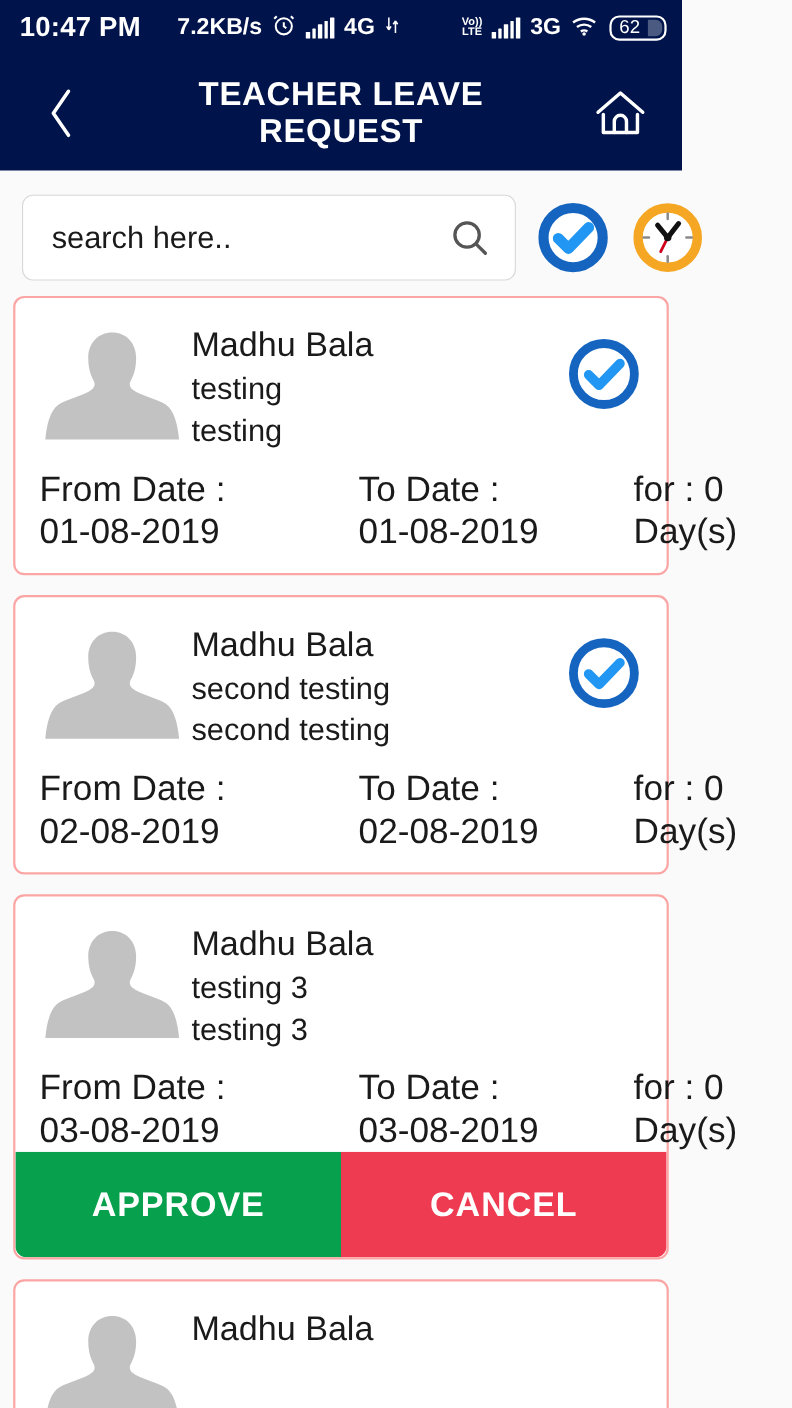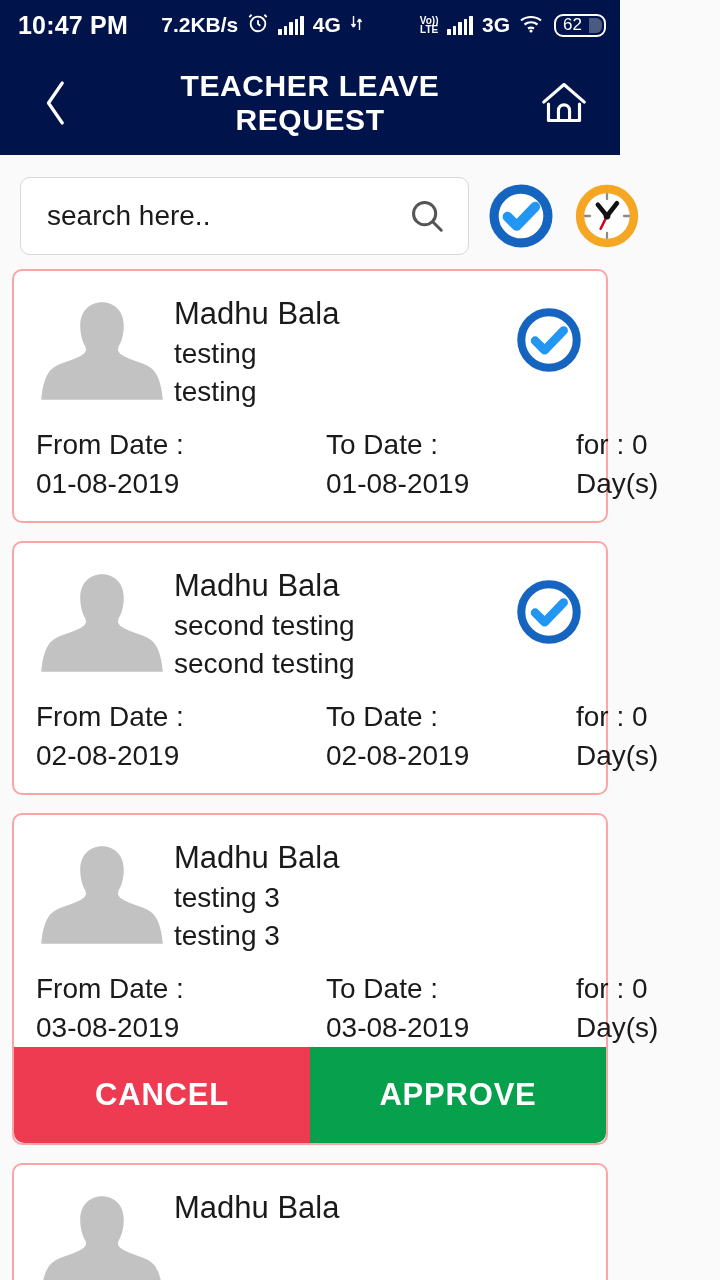--- a/index.html
+++ b/index.html
@@ -66,21 +66,21 @@
     background:#fff; border:2px solid #fca5a5; border-radius:10px;
     margin-bottom:18px; padding:10px 22px 18px 22px; position:relative;
   }
   .card-top { display:flex; align-items:flex-start; }
   .avatar { width:132px; height:128px; flex:0 0 132px; margin-top:6px; }
   .card-info { flex:1; padding-left:6px; padding-top:12px; }
   .c-name { font-size:31px; color:#1a1a1a; line-height:42px; }
   .c-line { font-size:28px; color:#1a1a1a; line-height:38px; }
   .card-status { width:70px; height:70px; flex:0 0 70px; margin-top:24px; }
   .card-dates { display:flex; padding-top:10px; }
-  .dcol { font-size:28px; color:#1a1a1a; line-height:39px; }
+  .dcol { font-size:32px; color:#1a1a1a; line-height:39px; }
   .dcol.from { flex:0 0 290px; }
   .dcol.to   { flex:0 0 250px; }
   .dcol.forr { flex:1; }
 
   
   .actions { display:flex; width:100%; height:96px; border-radius:0 0 10px 10px; overflow:hidden;
     position:absolute; left:0; bottom:0; }
   .btn {
     flex:1; display:flex; align-items:center; justify-content:center;
     color:#fff; font-size:31px; font-weight:bold; letter-spacing:.8px;
@@ -285,22 +285,22 @@
       <div class="dcol to">
         <div>To Date :</div>
         <div>03-08-2019</div>
       </div>
       <div class="dcol forr">
         <div>for : 0</div>
         <div>Day(s)</div>
       </div>
     </div>
     <div class="actions">
+      <div class="btn approve" style="background: rgb(7, 160, 76);">APPROVE</div>
       <div class="btn cancel" style="background: rgb(238, 59, 82);">CANCEL</div>
-      <div class="btn approve" style="background: rgb(7, 160, 76);">APPROVE</div>
     </div>
   </div>
 
   <div class="card">
     <div class="card-top">
       <svg class="avatar" viewBox="0 0 100 100">
         <path fill="#C2C2C2" d="M50 12c-10 0-17 7.5-17 18 0 7 1.5 12 4 16.5 1 2 .5 4-1 5.5
           -6 5-17 6.5-24 11C6 67 3.5 77 2.5 88h95c-1-11-3.5-21-9.5-25-7-4.5-18-6-24-11
           -1.5-1.5-2-3.5-1-5.5 2.5-4.5 4-9.5 4-16.5C67 19.5 60 12 50 12z"></path>
       </svg>

